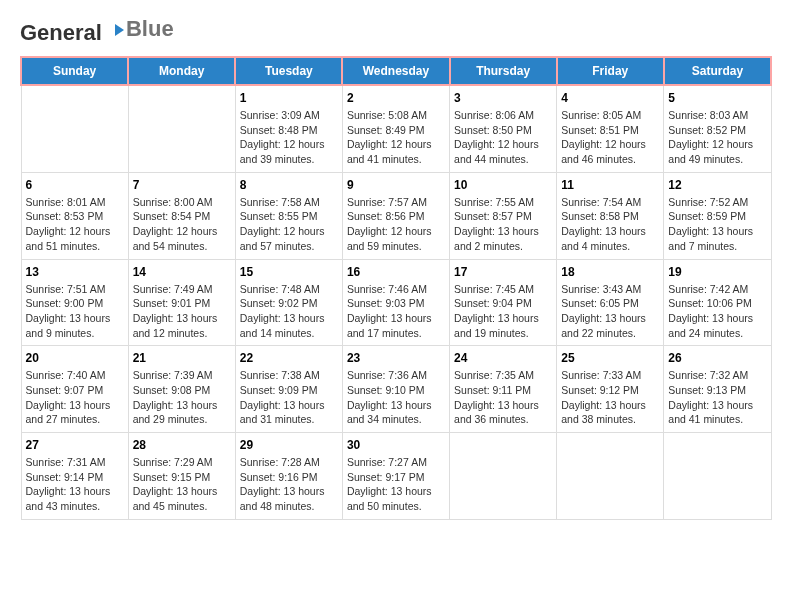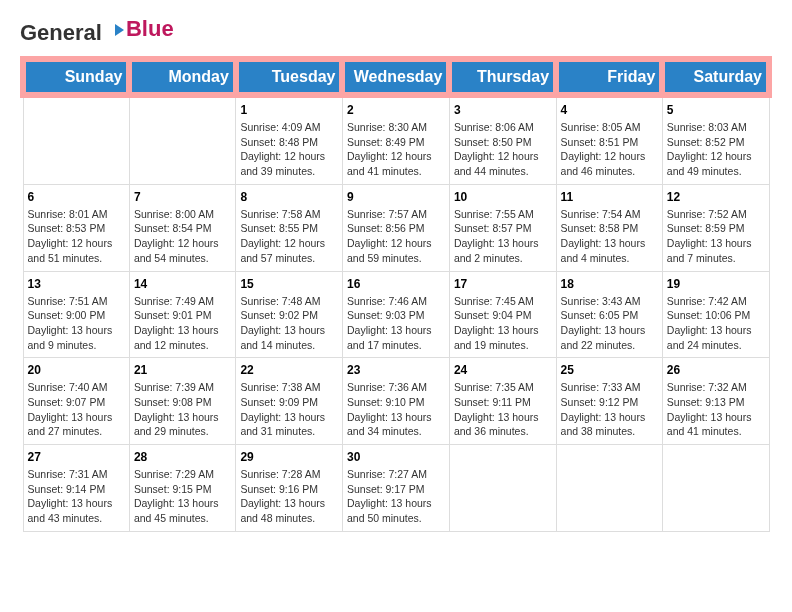--- a/index.html
+++ b/index.html
@@ -37,24 +37,24 @@
       width: 100%;
       border-collapse: collapse;
       font-size: 11px;
     }
     thead tr {
       background-color: #2a82c7;
       color: white;
     }
     thead th {
       padding: 6px 4px;
-      text-align: right;
+      text-align: center;
       font-weight: bold;
-      font-size: 16px;
-      border: 6px solid #fca5a5;
+      font-size: 12px;
+      border: 2px solid #fca5a5;
     }
     tbody tr {
       border-bottom: 1px solid #ccc;
     }
     tbody td {
       border: 1px solid #ddd;
       padding: 5px 4px;
       vertical-align: top;
       min-height: 80px;
       height: 80px;
@@ -80,21 +80,21 @@
 <body>
 
 <div class="header">
   <div class="logo">
     <div style="display:flex;align-items:center;gap:2px;">
       <span style="font-size:22px;font-weight:bold;color:#333;">General</span>
       <svg width="22" height="22" viewBox="0 0 22 22">
         <polygon points="11,2 20,8 11,14" fill="#2a82c7"></polygon>
       </svg>
     </div>
-    <span style="font-size:22px;font-weight:bold;color:#be185d;margin-top:-4px;">Blue</span>
+    <span style="font-size:22px;font-weight:bold;color:#737373;margin-top:-4px;">Blue</span>
   </div>
   <div class="title-block">
     <div class="month-title"></div>
     <div class="location"></div>
   </div>
 </div>
 
 <table>
   <thead>
     <tr>
@@ -106,27 +106,27 @@
         <th>Friday</th>
         <th>Saturday</th>
       </tr>
   </thead>
   <tbody id="calendar-body">
   <tr>
         <td class="empty-cell"></td>
         <td class="empty-cell"></td>
         <td>
           <div class="cell-number">1</div>
-          <div class="cell-detail">Sunrise: 4:09 AM</div>
+          <div class="cell-detail">Sunrise: 3:09 AM</div>
           <div class="cell-detail">Sunset: 8:48 PM</div>
           <div class="cell-detail">Daylight: 12 hours and 39 minutes.</div>
         </td>
         <td>
           <div class="cell-number">2</div>
-          <div class="cell-detail">Sunrise: 8:30 AM</div>
+          <div class="cell-detail">Sunrise: 5:08 AM</div>
           <div class="cell-detail">Sunset: 8:49 PM</div>
           <div class="cell-detail">Daylight: 12 hours and 41 minutes.</div>
         </td>
         <td>
           <div class="cell-number">3</div>
           <div class="cell-detail">Sunrise: 8:06 AM</div>
           <div class="cell-detail">Sunset: 8:50 PM</div>
           <div class="cell-detail">Daylight: 12 hours and 44 minutes.</div>
         </td>
         <td>

